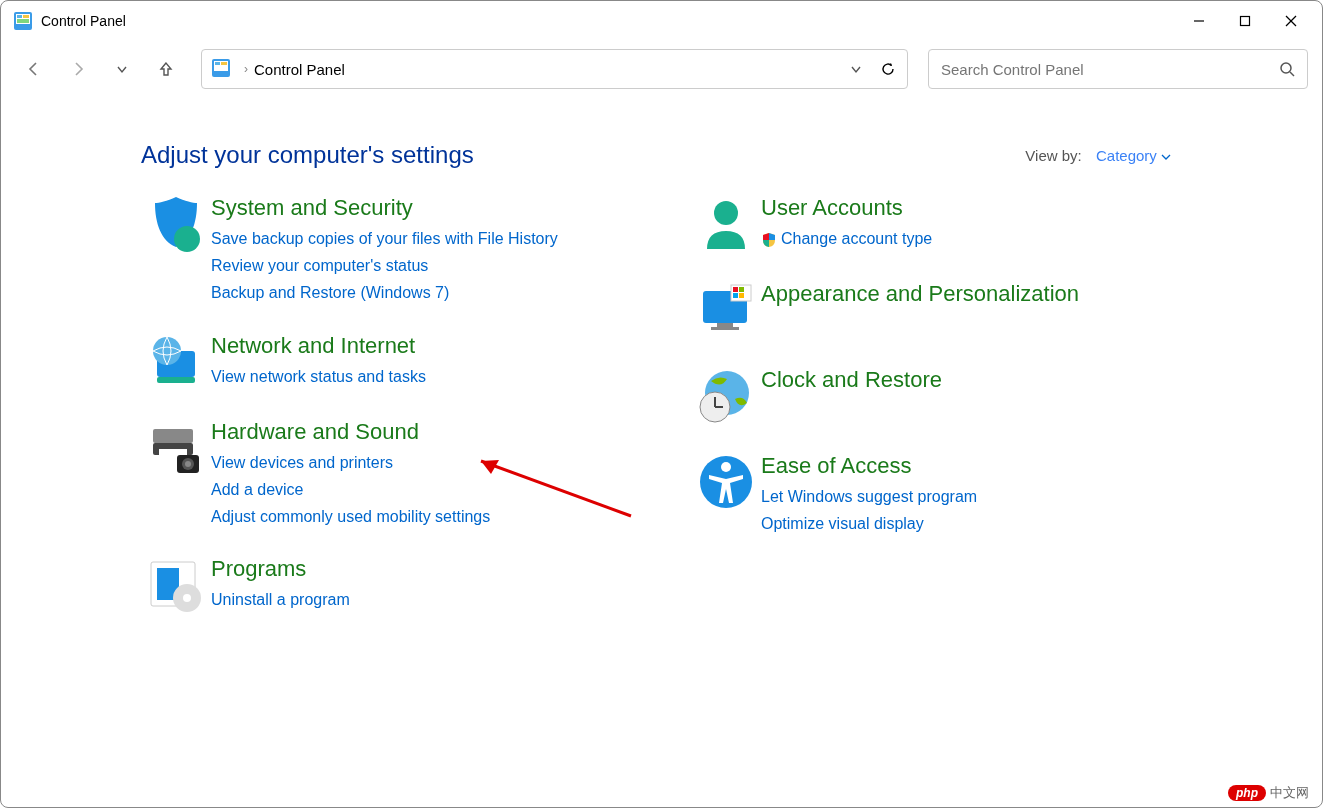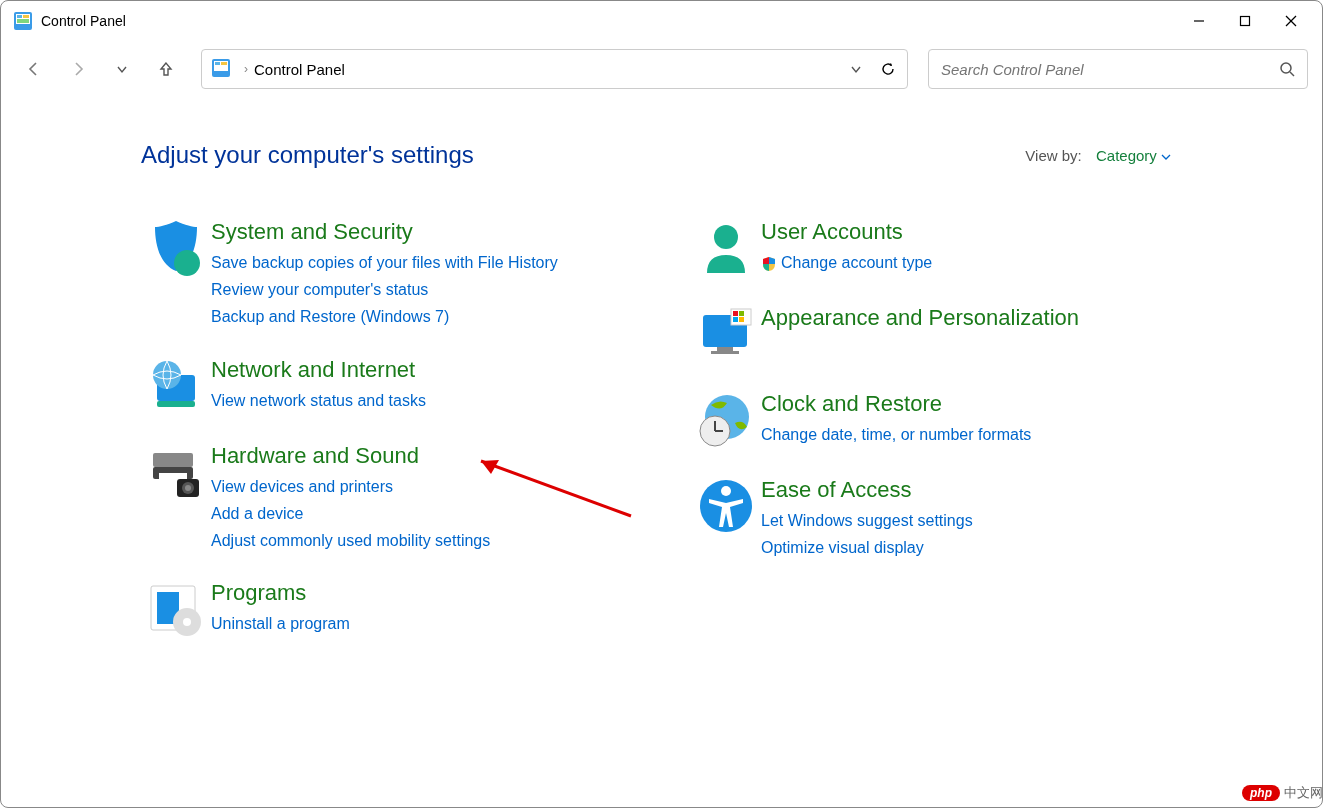--- a/index.html
+++ b/index.html
@@ -13,37 +13,37 @@
     .toolbar { display: flex; align-items: center; padding: 8px 14px 12px 14px; gap: 6px; }
     .navbtn { width: 38px; height: 38px; display: flex; align-items: center; justify-content: center; color: #555; cursor: pointer; border-radius: 4px; }
     .navbtn.disabled { color: #aaa; cursor: default; }
     .addressbar { flex: 1; display: flex; align-items: center; border: 1px solid #ccc; border-radius: 4px; height: 40px; padding: 0 10px; margin-left: 10px; }
     .addressbar .addr-icon { width: 20px; height: 20px; margin-right: 6px; }
     .addressbar .chev { color: #888; margin: 0 6px; font-size: 12px; }
     .addressbar .addr-text { font-size: 15px; color: #000; flex: 1; }
     .addressbar .drop-chev { color: #555; cursor: pointer; margin: 0 10px; }
     .addressbar .refresh { color: #000; cursor: pointer; margin-left: 6px; }
     .searchbar { width: 380px; display: flex; align-items: center; border: 1px solid #ccc; border-radius: 4px; height: 40px; padding: 0 12px; margin-left: 14px; }
-    .searchbar input { border: none; outline: none; flex: 1; font-size: 15px; background: transparent; font-style: italic; }
+    .searchbar input { border: none; outline: none; flex: 1; font-size: 15px; background: transparent; }
     .searchbar .search-icon { color: #555; }
     .content { flex: 1; padding: 40px 30px 0 140px; position: relative; }
-    .heading-row { display: flex; justify-content: space-between; align-items: center; max-width: 1030px; margin-bottom: 50px; }
+    .heading-row { display: flex; justify-content: space-between; align-items: center; max-width: 1030px; margin-bottom: 26px; }
     .heading { color: #003399; font-size: 24px; font-weight: 400; }
     .viewby { font-size: 15px; color: #555; }
-    .viewby .vb-val { color: #15803d; cursor: pointer; margin-left: 10px; }
+    .viewby .vb-val { color: #3b82f6; cursor: pointer; margin-left: 10px; }
     .columns { display: flex; gap: 40px; }
     .col { width: 510px; }
     .category { display: flex; margin-bottom: 26px; }
     .cat-icon { width: 70px; height: 60px; flex-shrink: 0; display: flex; align-items: flex-start; justify-content: center; }
     .cat-body { padding-top: 0; }
     .cat-title { color: #1a7a1a; font-size: 22px; font-weight: 400; cursor: pointer; margin-bottom: 4px; display: block; }
     .cat-link { color: #0066cc; font-size: 16px; cursor: pointer; display: block; line-height: 1.7; }
     .shield-icon { display: inline-block; width: 16px; height: 16px; vertical-align: middle; margin-right: 4px; }
     .arrow-annotation { position: absolute; left: 460px; top: 345px; width: 180px; height: 80px; pointer-events: none; }
-    .watermark { position: absolute; right: 0; bottom: 6px; font-size: 13px; color: #666; display: flex; align-items: center; gap: 4px; }
+    .watermark { position: absolute; right: 14px; bottom: 6px; font-size: 13px; color: #666; display: flex; align-items: center; gap: 4px; }
     .watermark .pill { background: #d00; color: #fff; border-radius: 10px; padding: 1px 8px; font-style: italic; font-weight: bold; font-size: 12px; }
     svg { display: block; }
   </style>
 </head>
 <body>
 
 <div class="window">
 
   <div class="titlebar">
     <span class="app-icon">
@@ -260,35 +260,34 @@
             <svg width="58" height="58" viewBox="0 0 58 58">
                 <circle cx="30" cy="26" r="22" fill="#5ab4e8"></circle>
                 <path d="M14 14 Q22 8 30 12 Q24 22 14 14 M38 32 Q46 28 50 36 Q42 42 38 32" fill="#7fba00"></path>
                 <circle cx="18" cy="40" r="15" fill="#eee" stroke="#888"></circle>
                 <line x1="18" y1="40" x2="18" y2="30" stroke="#444" stroke-width="2"></line>
                 <line x1="18" y1="40" x2="26" y2="40" stroke="#444" stroke-width="2"></line>
               </svg>
           </div>
           <div class="cat-body">
             <a class="cat-title">Clock and Restore</a>
-            <a class="cat-link">Change date, time, or number formats</a>
           </div>
         </div>
 
         <div class="category">
           <div class="cat-icon">
             <svg width="58" height="58" viewBox="0 0 58 58">
                 <circle cx="29" cy="29" r="26" fill="#1a8fe3"></circle>
                 <circle cx="29" cy="14" r="5" fill="#fff"></circle>
                 <path d="M12 22 L29 26 L46 22 L46 26 L33 30 L36 50 L32 50 L29 36 L26 50 L22 50 L25 30 L12 26 Z" fill="#fff"></path>
               </svg>
           </div>
           <div class="cat-body">
             <a class="cat-title">Ease of Access</a>
-            <a class="cat-link">Let Windows suggest settings</a>
+            <a class="cat-link">Let Windows suggest program</a>
             <a class="cat-link">Optimize visual display</a>
           </div>
         </div>
       </div>
     </div>
 
     <svg class="arrow-annotation" width="180" height="80" viewBox="0 0 180 80">
       <line x1="170" y1="70" x2="20" y2="15" stroke="#d00" stroke-width="3"></line>
       <polygon points="20,15 38,14 30,28" fill="#d00"></polygon>
     </svg>

